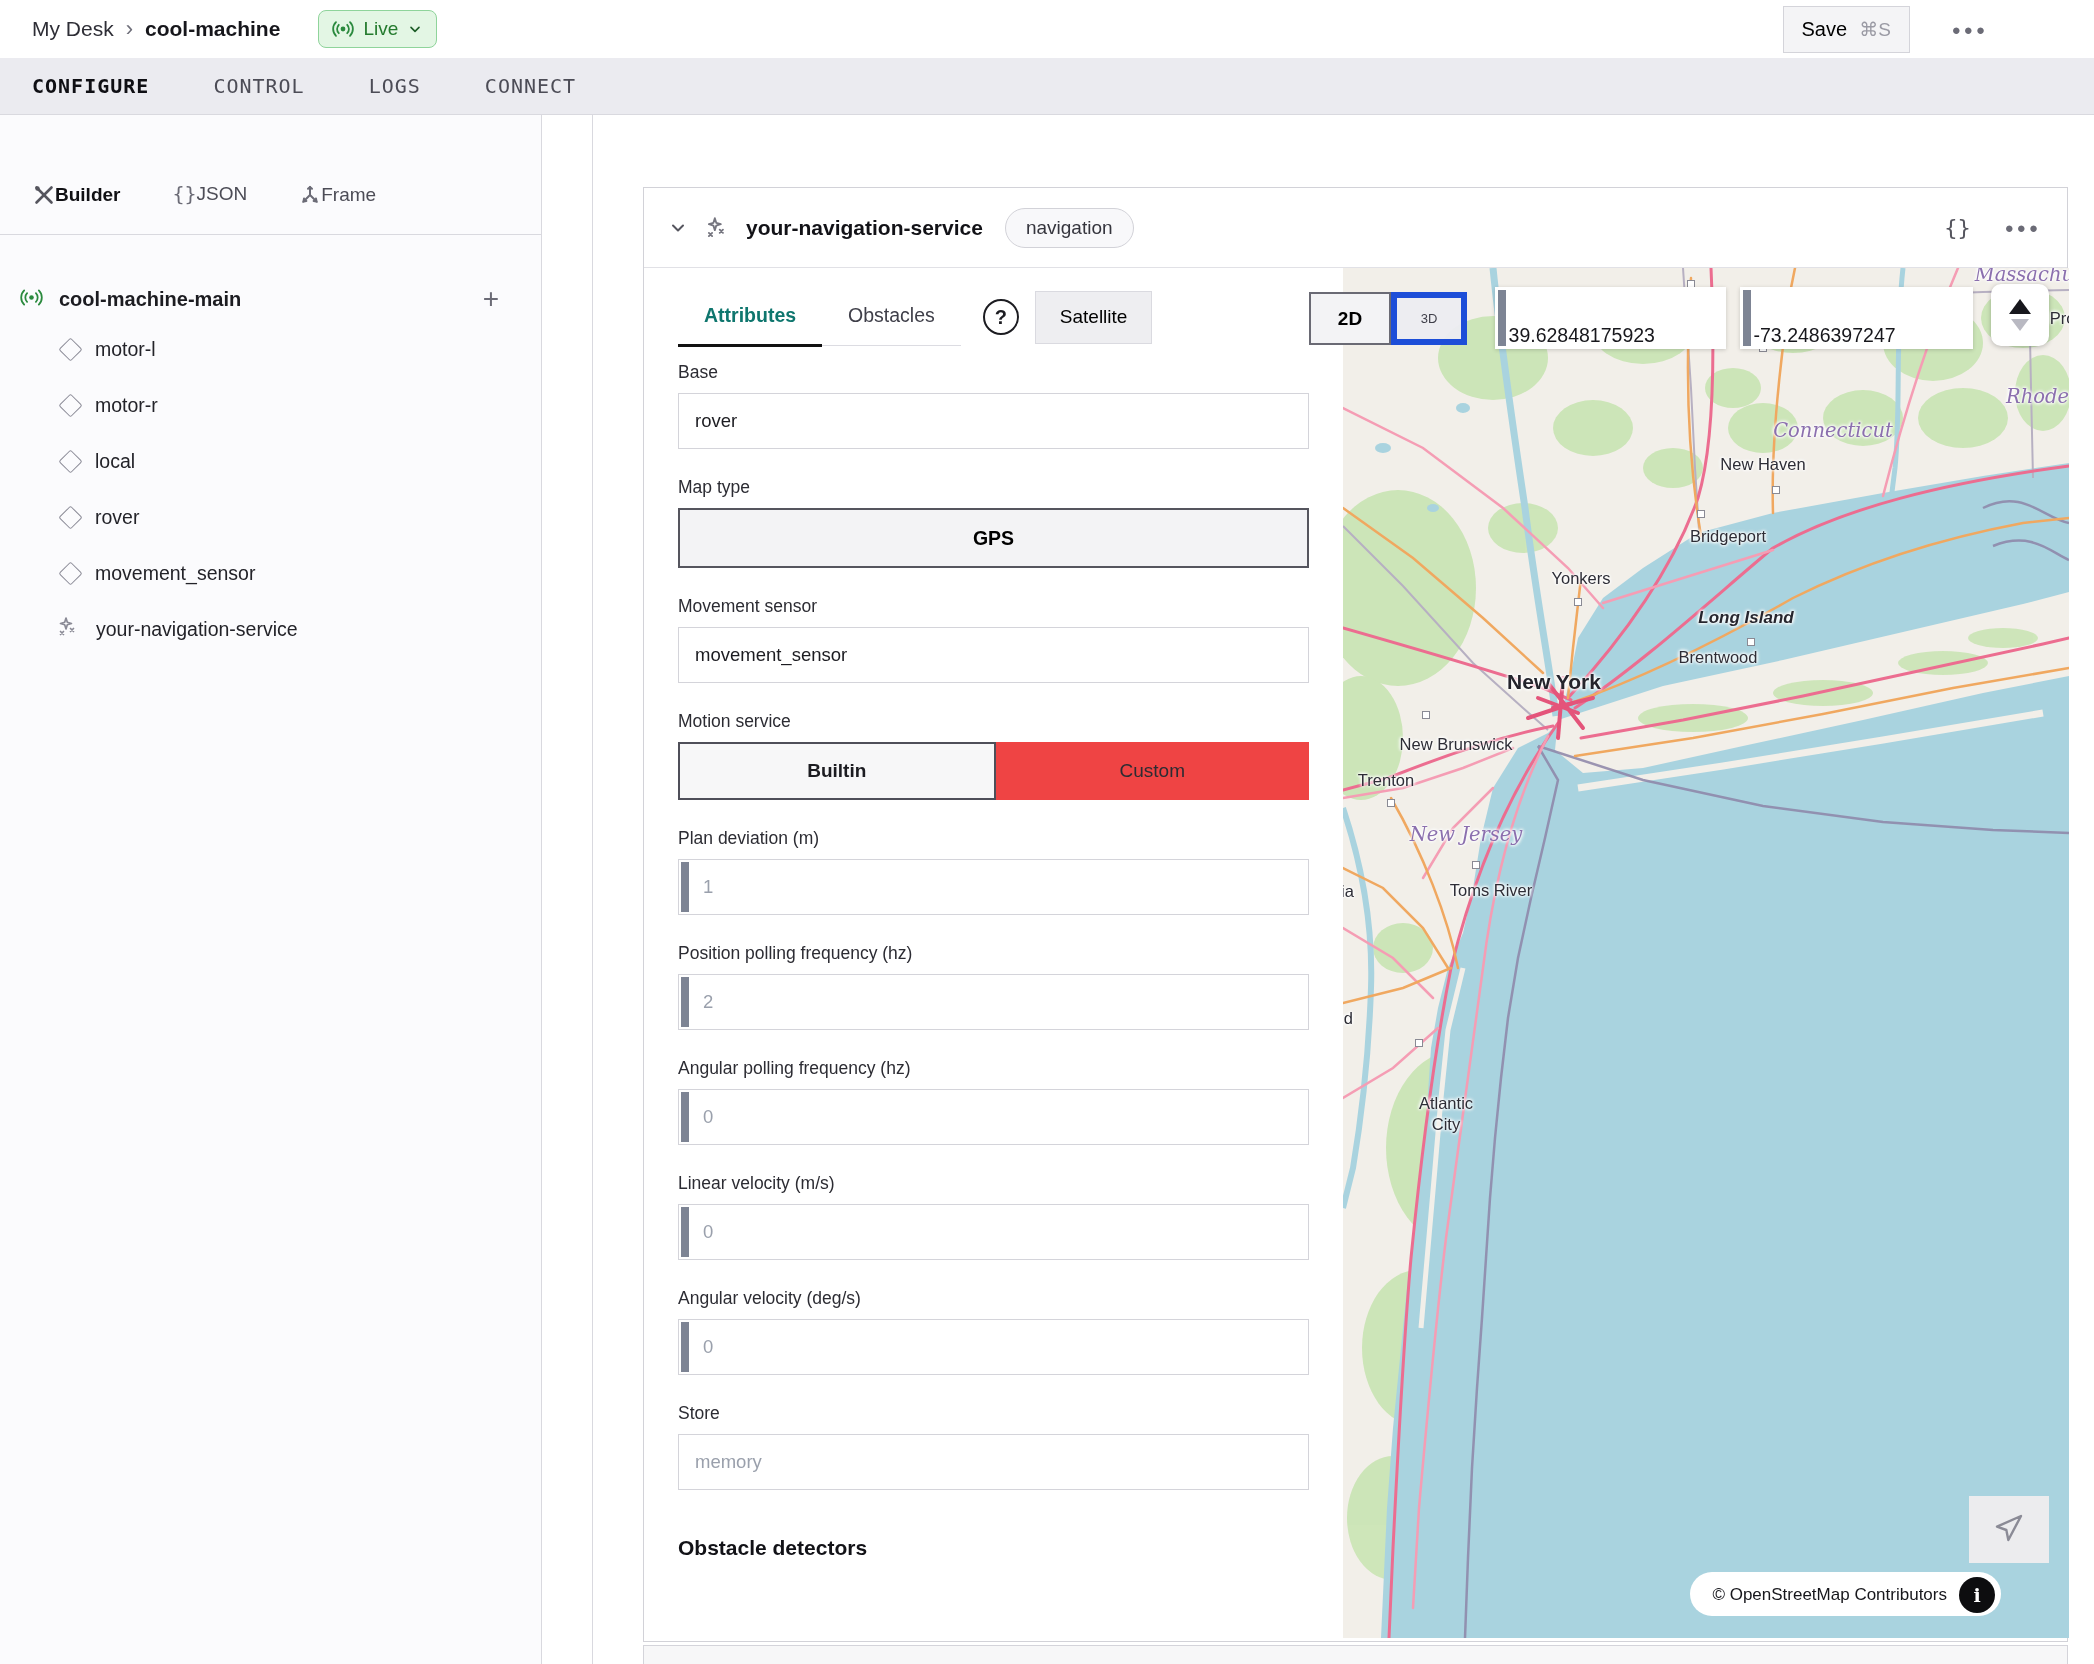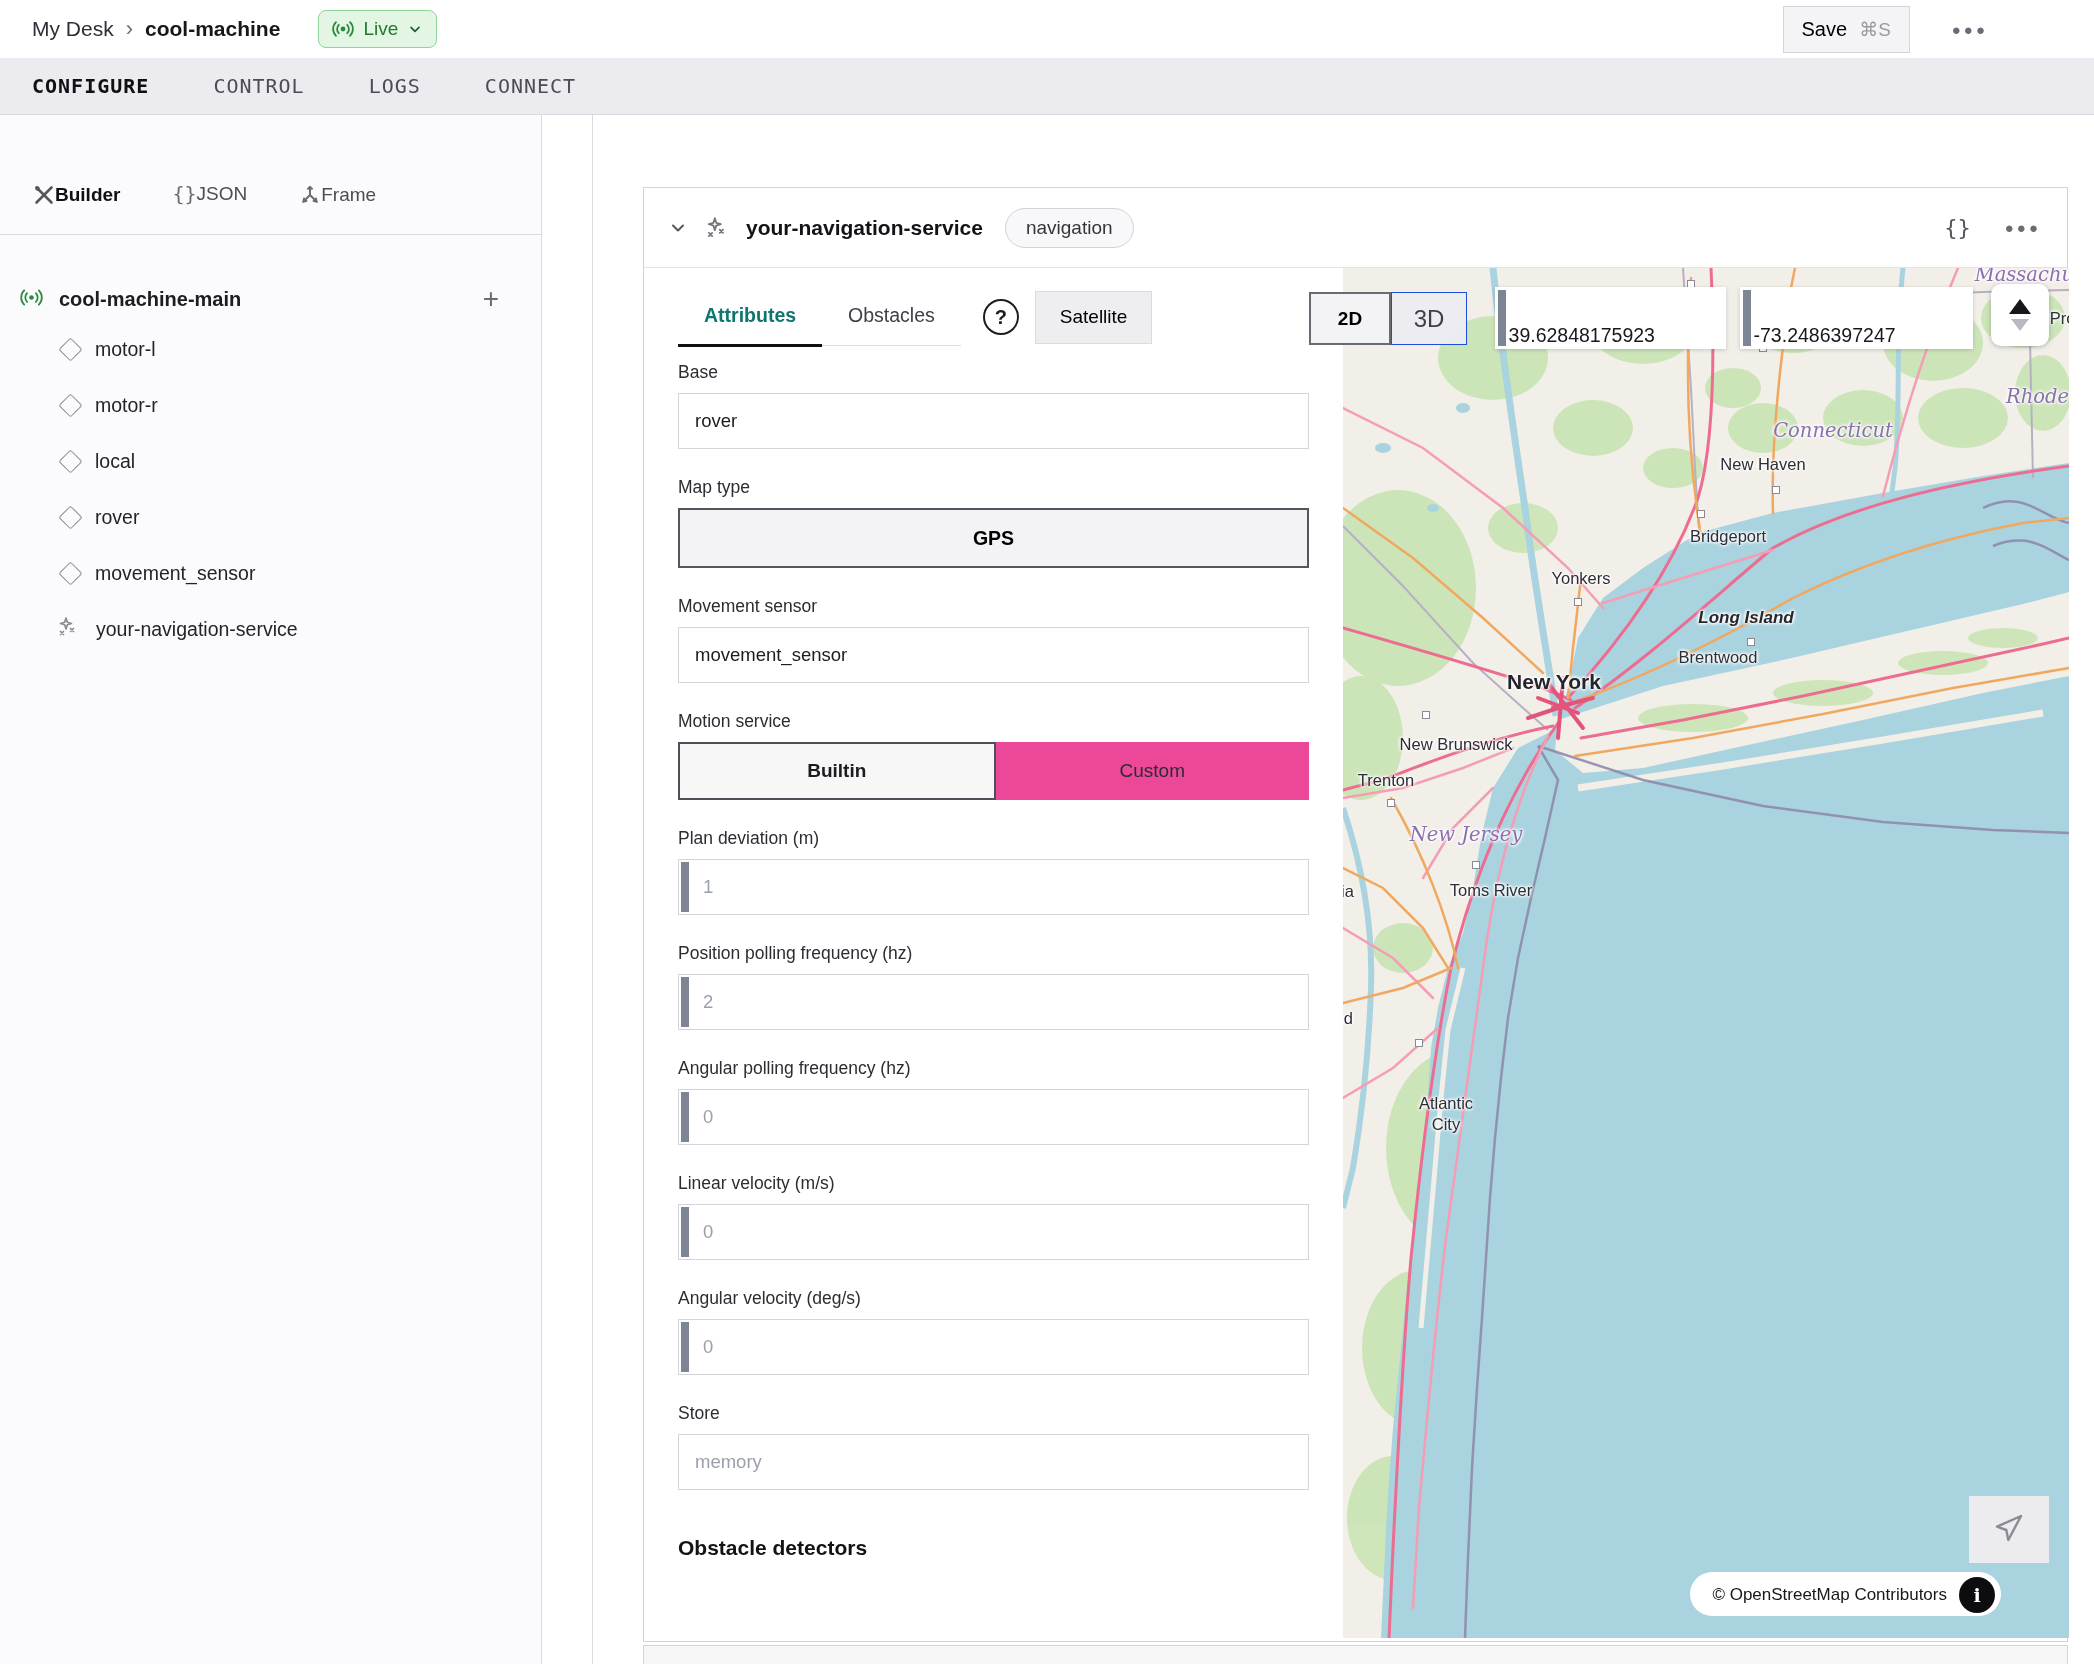--- a/index.html
+++ b/index.html
@@ -65,38 +65,38 @@
   .text-input { width:631px; height:56px; border:1px solid #d4d4da; background:#fff; font-size:18.5px; padding:0 16px; color:#1c1c21; font-family:"Liberation Sans",sans-serif; }
   .text-input::placeholder { color:#9aa0ac; }
   .num-wrap { position:relative; width:631px; height:56px; }
   .num-wrap .drag-bar { position:absolute; left:3px; top:3px; bottom:3px; width:8px; background:#7d8494; cursor:ns-resize; }
   .num-input { width:100%; height:100%; border:1px solid #d4d4da; background:#fff; font-size:18.5px; padding:0 0 0 24px; font-family:"Liberation Sans",sans-serif; }
   .num-input::placeholder { color:#9aa0ac; }
   .gps-btn { width:631px; height:60px; background:#f3f3f5; border:2px solid #55555e; font-weight:700; font-size:19.5px; cursor:pointer; font-family:"Liberation Sans",sans-serif; }
   .toggle-row { display:flex; width:631px; height:58px; }
   .toggle-opt { flex:1; display:flex; align-items:center; justify-content:center; font-size:19px; cursor:pointer; }
   .toggle-opt.selected { background:#f7f7f8; border:2px solid #4f4f59; font-weight:700; }
-  .toggle-opt.unselected { background:#ec4899; color:#2c2c33; }
+  .toggle-opt.unselected { background:#ef4444; color:#2c2c33; }
   .section-heading { font-size:21px; font-weight:700; color:#121217; margin:46px 0 0 34px; }
 
   
   .map { position:absolute; left:699px; top:80px; width:726px; height:1370px; background:#f2efe9; overflow:hidden; cursor:grab; }
   .map svg.basemap { position:absolute; left:0; top:0; }
   .map-label { position:absolute; transform:translate(-50%,-50%); white-space:nowrap; pointer-events:none;
     text-shadow:0 0 3px #fff,0 0 3px #fff,0 0 4px #fff,0 0 4px #fff; }
   .map-label.city { font-size:16.5px; color:#2d2d36; }
   .map-label.city-lg { font-size:21px; color:#24242c; font-weight:600; }
   .map-label.state { font-size:19.5px; color:#8b6fae; font-style:italic; font-family:"DejaVu Serif",serif; }
   .map-label.place-italic { font-size:17px; color:#26262e; font-style:italic; font-weight:600; }
   .map-label.wrap { white-space:normal; width:86px; text-align:center; line-height:1.25;margin-top:40px; }
   .town-marker { position:absolute; width:8px; height:8px; background:#fff; border:1.6px solid #8a8a94; transform:translate(-50%,-50%); }
 
   
   .mode-2d { position:absolute; left:665px; top:104px; width:82px; height:53px; background:#f3f3f5; border:2px solid #6a6a74; font-weight:700; font-size:19px; z-index:5; cursor:pointer; font-family:"Liberation Sans",sans-serif; }
-  .mode-3d { position:absolute; left:747px; top:104px; width:76px; height:53px; background:rgba(236,236,241,.95); border:1px solid #1d4ed8; font-size:24px; color:#3f3f49; z-index:4; cursor:pointer; font-family:"Liberation Sans",sans-serif; }
+  .mode-3d { position:absolute; left:747px; top:104px; width:76px; height:53px; background:rgba(236,236,241,.95); border:6px solid #1d4ed8; font-size:13px; color:#3f3f49; z-index:4; cursor:pointer; font-family:"Liberation Sans",sans-serif; }
   .coord-box { position:absolute; top:99px; height:62px; background:#fff; box-shadow:0 1px 4px rgba(0,0,0,.18); display:flex; align-items:center; z-index:5; }
   .coord-box .drag-bar { width:8px; align-self:stretch; margin:3px; background:#7d8494; cursor:ns-resize; }
   .coord-box input { border:none; outline:none; width:100%; font-size:19.5px; font-family:"Liberation Sans",sans-serif; color:#17171c; padding-right:2px;margin-top:35px; }
   .coord-lat { left:851px; width:231px; }
   .coord-lng { left:1096px; width:233px; }
   .stepper { position:absolute; left:1347px; top:96px; width:58px; height:62px; background:#fff; border-radius:10px; box-shadow:0 1px 5px rgba(0,0,0,.25); display:flex; flex-direction:column; align-items:center; justify-content:center; z-index:6; cursor:pointer; }
   .stepper .up { width:0; height:0; border-left:11px solid transparent; border-right:11px solid transparent; border-bottom:15px solid #17171c; }
   .stepper .down { margin-top:5px; width:0; height:0; border-left:9px solid transparent; border-right:9px solid transparent; border-top:12px solid #b9b9c2; }
   .locate-btn { position:absolute; right:20px; bottom:75px; width:80px; height:67px; background:#ececee; border:none; display:flex; align-items:center; justify-content:center; cursor:pointer; }
   .attribution { position:absolute; right:68px; bottom:22px; height:44px; background:#fff; border-radius:22px; display:flex; align-items:center; padding:2px 6px 0 22px; font-size:17px; color:#17171c; }

